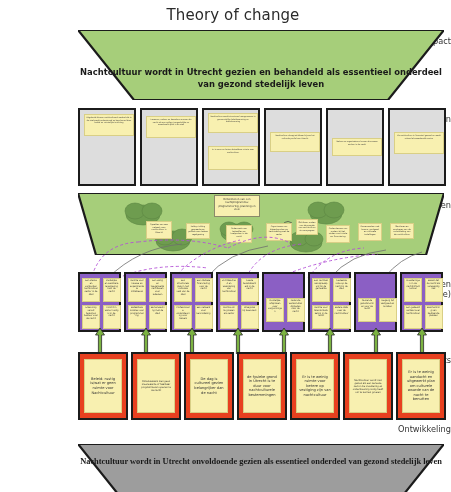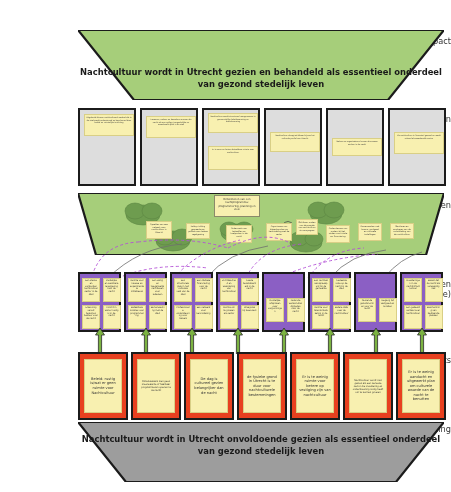--- a/index.html
+++ b/index.html
@@ -45,20 +45,21 @@
   .note.callout{font-size:2.6px;line-height:3.4px;padding:2px;
                 border:1px solid #8a8a6a;}
 
   .arrow{position:absolute;}
 </style>
 </head>
 <body>
 
 <div id="canvas">
 
+  <div class="title">Theory of change</div>
 
   <div class="rowlabel rl-impact">Impact</div>
   <div class="rowlabel rl-res">Resultaten</div>
   <div class="rowlabel rl-act">Activiteiten</div>
   <div class="rowlabel rl-beh">
     <div>Behoeften</div>
     <div>(aanname)</div>
   </div>
   <div class="rowlabel rl-inp">Inputs</div>
   <div class="rowlabel rl-ont">Ontwikkeling</div>
@@ -248,20 +249,20 @@
         <div class="note inp" style="left: 4px; top: 5px; width: 38px; height: 54px;">Er is te weinig ruimte voor betere op vestiging zijn van nachtcultuur</div>
       </div>
       <div class="panel p-inp" style="left: 343px; top: 352px; width: 50px; height: 68px;">
         <div class="note inp small" style="left: 4px; top: 5px; width: 38px; height: 54px;">Nachtcultuur wordt niet gezien als een serieuze sector die investering en ondersteuning nodig heeft om te kunnen groeien</div>
       </div>
       <div class="panel p-inp" style="left: 396px; top: 352px; width: 50px; height: 68px;">
         <div class="note inp" style="left: 4px; top: 5px; width: 38px; height: 54px;">Er is te weinig aandacht en uitgewerkt plan om culturele waarde van de nacht te benutten</div>
       </div>
     </div>
 
-  <div class="trap" style="left:78px;top:422px;width:366px;height:44px;">
+  <div class="trap" style="left:78px;top:444px;width:366px;height:44px;font-family:Liberation Serif, serif;">
     <svg width="366" height="60" viewBox="0 0 366 60">
       <polygon points="0,0 366,0 318,60 48,60" fill="#9d9d9d" stroke="#1b1b1b" stroke-width="2.2"></polygon>
     </svg>
     <div class="captxt" style="top:12px;">Nachtcultuur wordt in Utrecht onvoldoende gezien als essentieel onderdeel van gezond stedelijk leven</div>
   </div>
 
 </div>
 
 </body></html>

